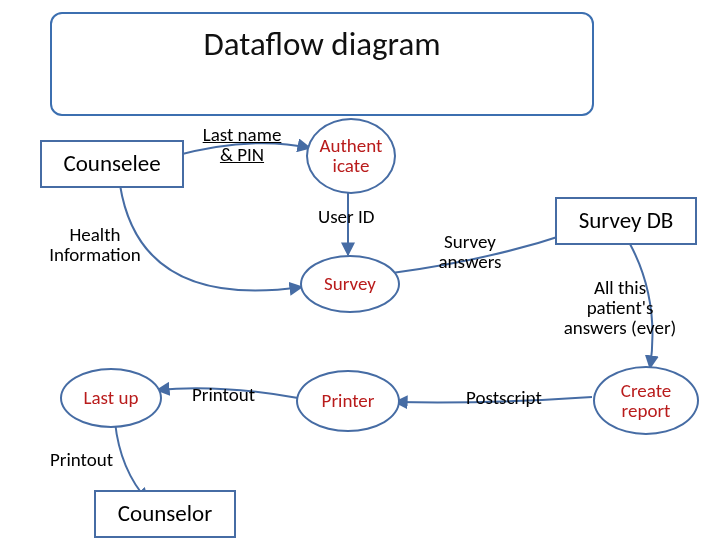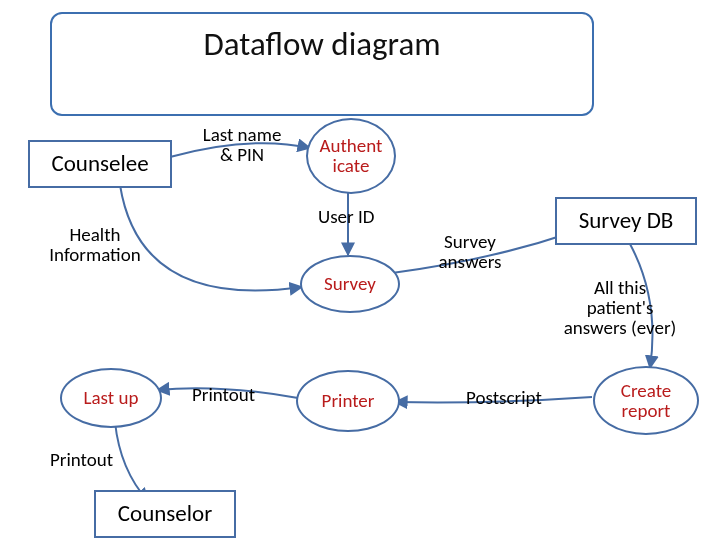--- a/index.html
+++ b/index.html
@@ -90,21 +90,21 @@
 
   <path d="M 630 244 Q 660 300, 650 368" fill="none" stroke="#466ca4" stroke-width="2" marker-end="url(#arrow)"></path>
 
   <path d="M 592 397 Q 490 404, 395 402" fill="none" stroke="#466ca4" stroke-width="2" marker-end="url(#arrow)"></path>
 
   <path d="M 298 398 Q 220 384, 157 390" fill="none" stroke="#466ca4" stroke-width="2" marker-end="url(#arrow)"></path>
 
   <path d="M 115 422 Q 120 470, 148 501" fill="none" stroke="#466ca4" stroke-width="2" marker-end="url(#arrow)"></path>
 </svg>
 
-<div class="entity" style="left:28px; top:140px; width:140px; height:44px;">
+<div class="entity" style="left:40px; top:140px; width:140px; height:44px;">
   <span>Counselee</span>
 </div>
 <div class="entity" style="left:555px; top:197px; width:138px; height:44px;">
   <span>Survey DB</span>
 </div>
 <div class="entity" style="left:94px; top:490px; width:138px; height:44px;">
   <span>Counselor</span>
 </div>
 
 <div class="process" style="left:306px; top:118px; width:86px; height:72px;">
@@ -119,21 +119,21 @@
 report</span>
 </div>
 <div class="process" style="left:296px; top:370px; width:100px; height:58px;">
   <span>Printer</span>
 </div>
 <div class="process" style="left:60px; top:368px; width:98px; height:56px;">
   <span>Last up</span>
 </div>
 
 <div class="flow-label" style="left:192px; top:125px; width:100px;">
-  <span style="white-space:pre;">Last name
+  <span style="white-space:pre;text-decoration:underline;">Last name
 &amp; PIN</span>
 </div>
 <div class="flow-label" style="left:318px; top:207px;">
   <span>User ID</span>
 </div>
 <div class="flow-label" style="left:40px; top:225px; width:110px;">
   <span style="white-space:pre;">Health
 Information</span>
 </div>
 <div class="flow-label" style="left:430px; top:232px; width:80px;">

